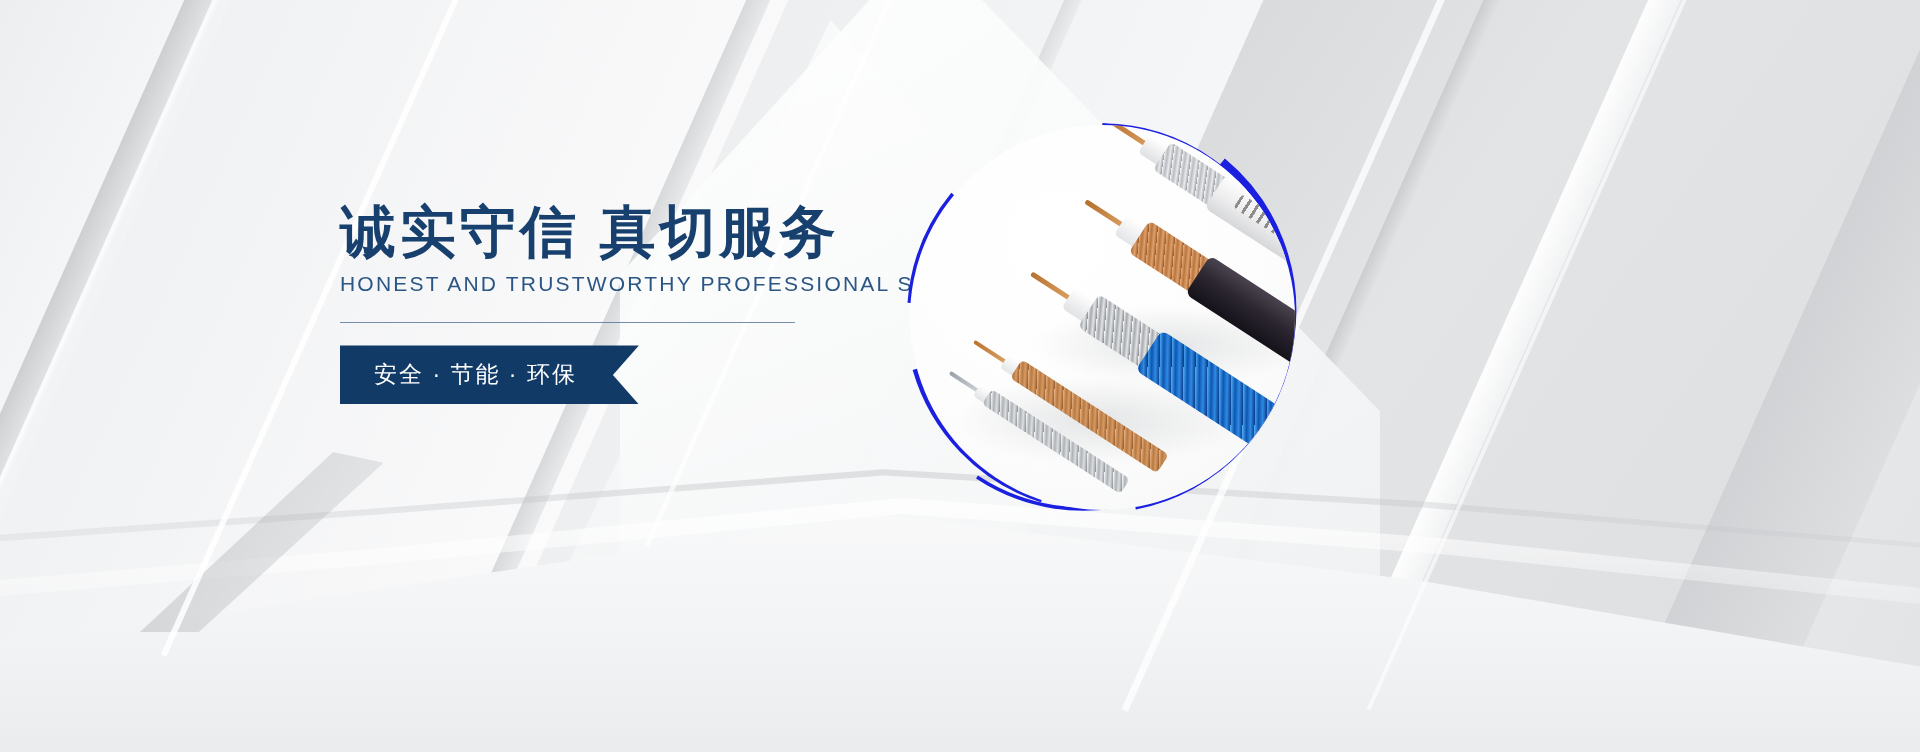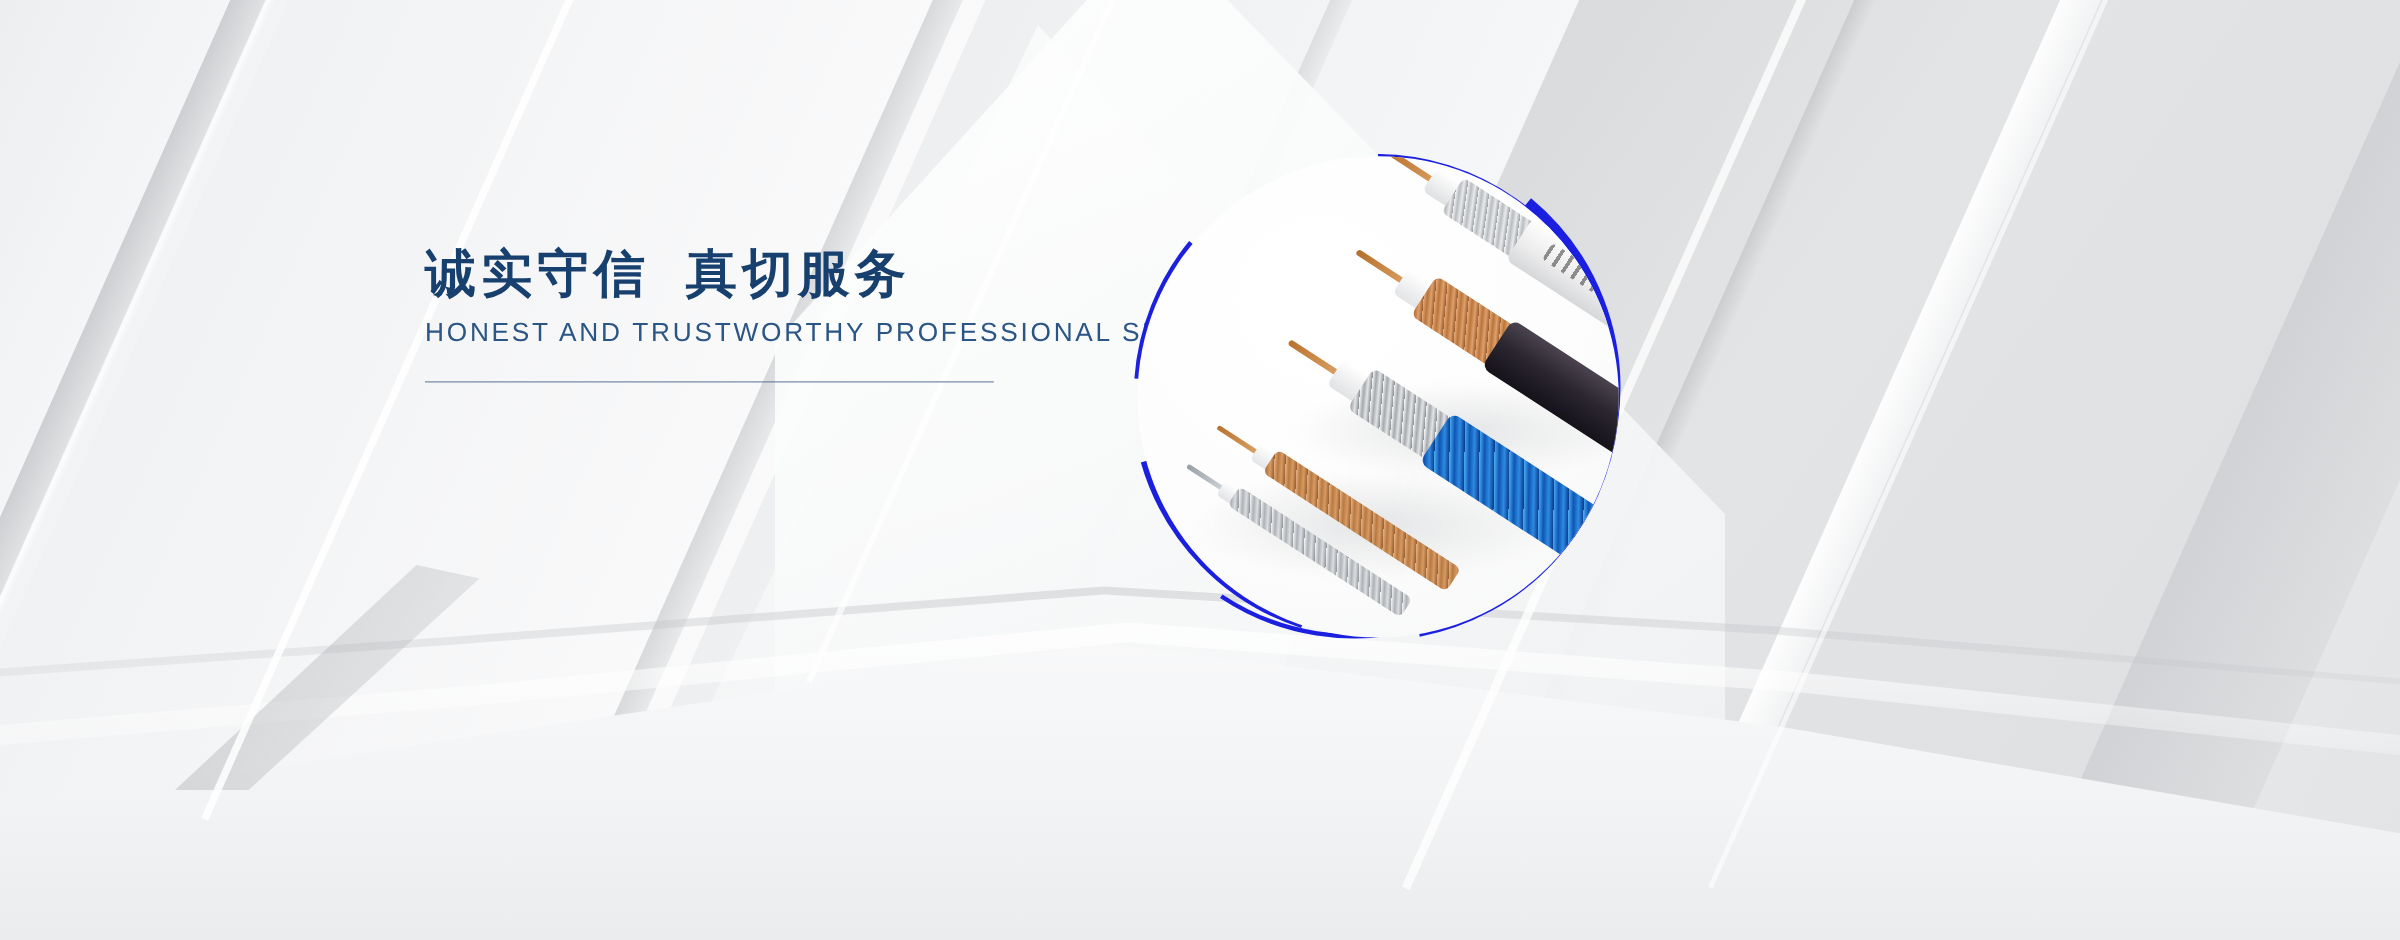--- a/index.html
+++ b/index.html
@@ -93,24 +93,24 @@
   .s1{left:470px;top:-40px;width:6px;height:760px;transform:rotate(24deg);}
   .s2{left:905px;top:-40px;width:5px;height:640px;transform:rotate(24deg);opacity:.8;}
   .s3{left:1455px;top:-40px;width:7px;height:820px;transform:rotate(24deg);opacity:.9;}
   .s4{left:1700px;top:-40px;width:4px;height:820px;transform:rotate(24deg);opacity:.7;}
   .s5{left:230px;top:-40px;width:4px;height:820px;transform:rotate(24deg);opacity:.6;}
 
   
   .content{position:absolute;left:340px;top:200px;width:620px;}
 
   .headline{
-    font-size:41px;font-weight:bold;color:#17406e;
+    font-size:56px;font-weight:bold;color:#17406e;
     letter-spacing:4px;line-height:1.15;margin:0 0 8px 0;
     white-space:nowrap;
-    font-family:Liberation Mono, monospace;
+    font-family:Liberation Sans, sans-serif;
   }
   .subtitle-en{
     font-size:21px;color:#2a5584;letter-spacing:2.2px;
     margin:0 0 26px 0;white-space:nowrap;font-weight:400;
   }
   .divider{
     width:455px;height:1px;background:#4a6a8d;opacity:.75;margin:0 0 22px 0;
   }
   .desc-cn{
     font-size:21px;color:#1d3f63;letter-spacing:1.5px;
@@ -180,20 +180,21 @@
     <div class="streak s1"></div>
     <div class="streak s2"></div>
     <div class="streak s3"></div>
     <div class="streak s4"></div>
   </div>
 
   <div class="content">
     <h1 class="headline">诚实守信 真切服务</h1>
     <p class="subtitle-en">HONEST AND TRUSTWORTHY PROFESSIONAL SERVICES</p>
     <div class="divider"></div>
+    <span class="tag">安全 · 节能 · 环保</span>
   </div>
 
   <div class="photo-wrap">
 
     <svg class="ring-svg" viewBox="0 0 421 421">
 
       <path d="M 210.5 18 A 192.5 192.5 0 1 1 85 370" fill="none" stroke="#1a1fe0" stroke-width="3.5" stroke-linecap="butt"></path>
 
       <path d="M 210.5 18 A 192.5 192.5 0 0 1 390 145" fill="none" stroke="#1a1fe0" stroke-width="3.5"></path>
       <path d="M 330 55 A 192.5 192.5 0 0 1 398 230" fill="none" stroke="#1a1fe0" stroke-width="9" stroke-linecap="butt"></path>

